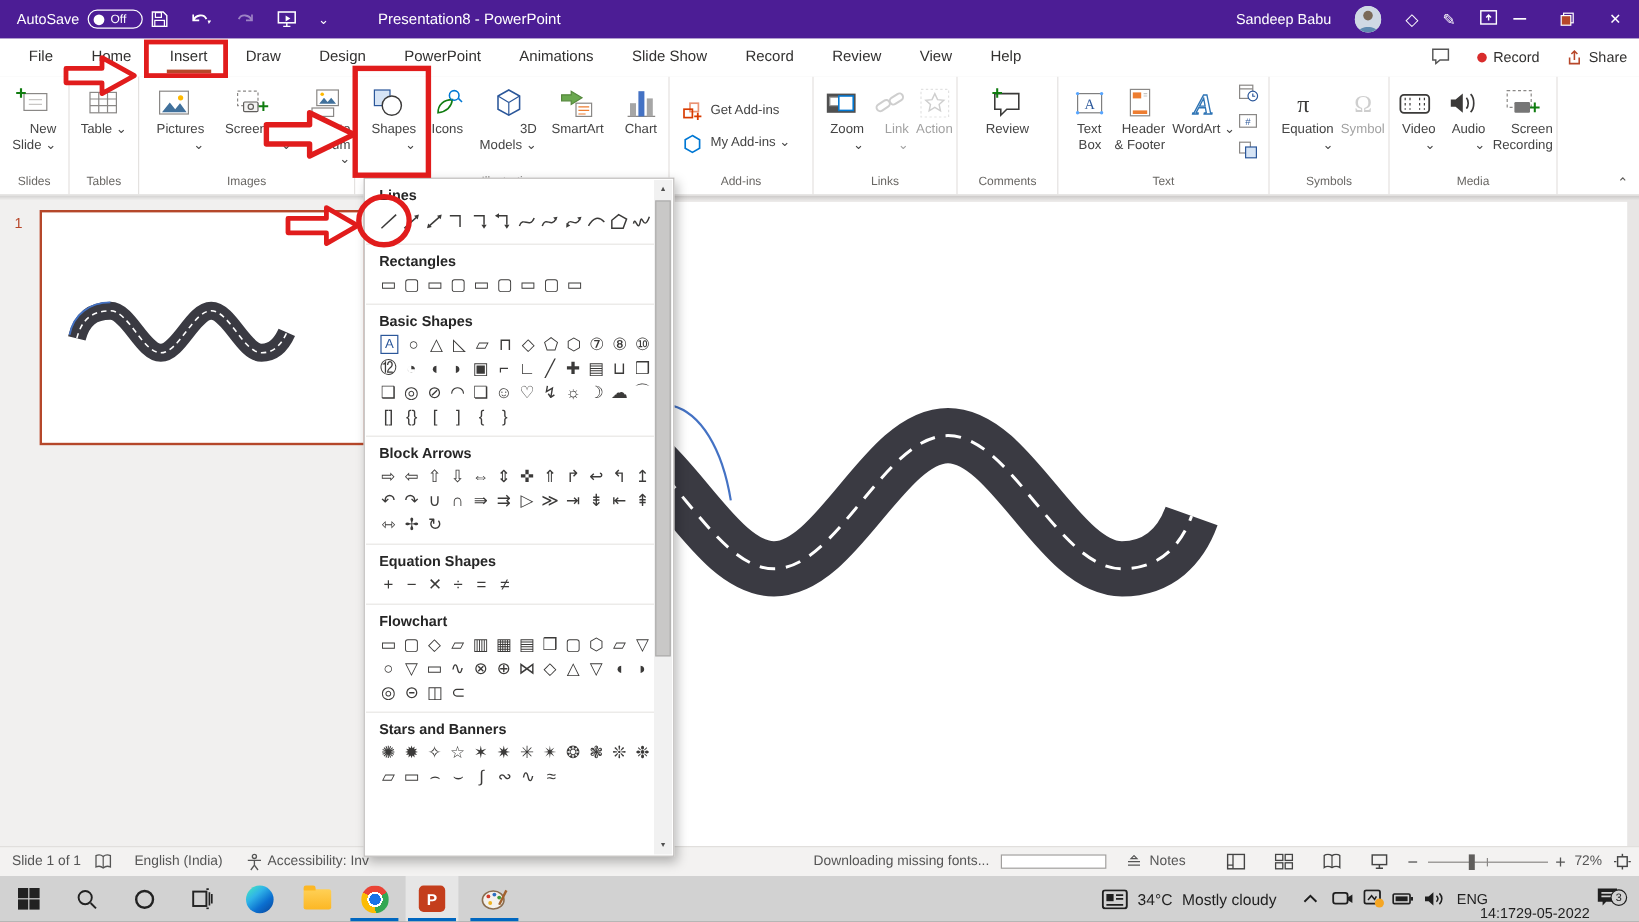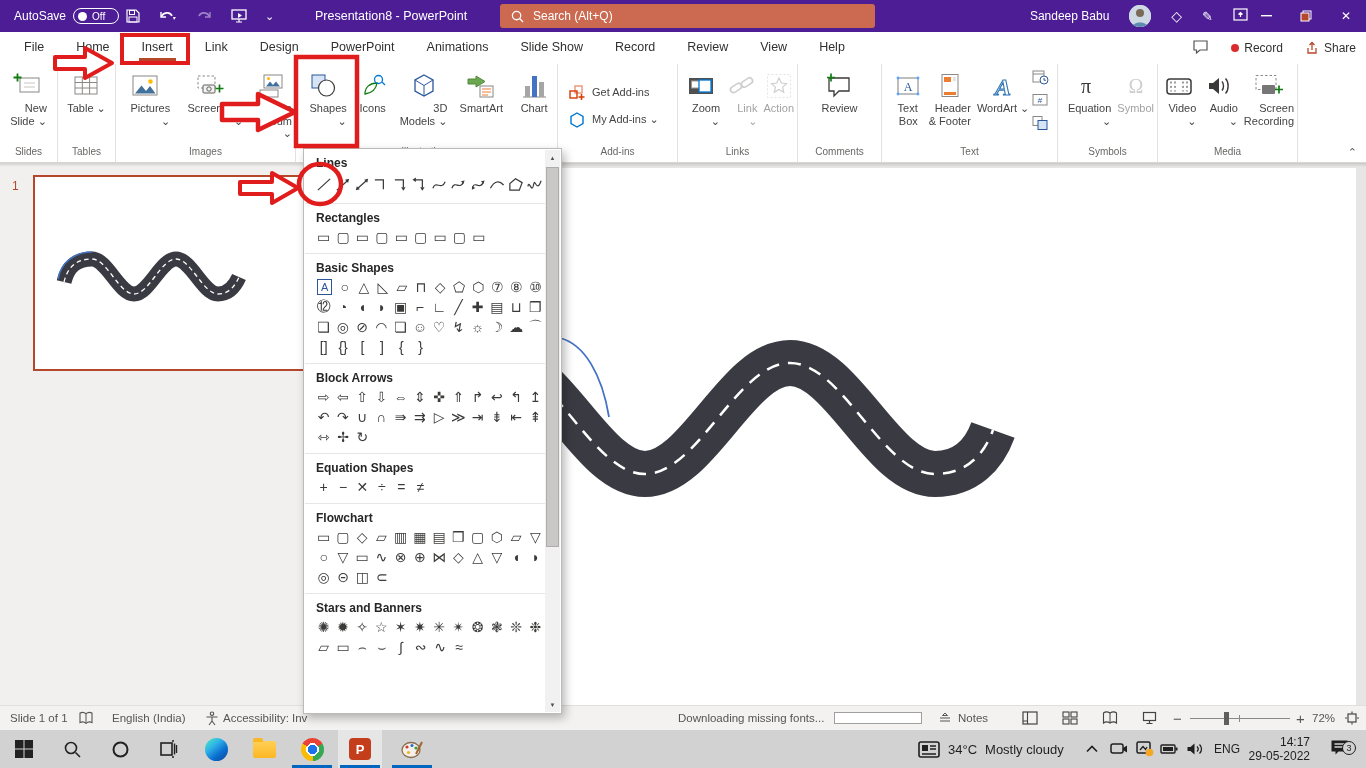--- a/index.html
+++ b/index.html
@@ -74,21 +74,21 @@
   .pbar{width:88px;height:12px;border:1px solid #a19f9d;background:#fff;box-sizing:border-box;}
   .zoomtrack{width:100px;height:1px;background:#8a8886;position:relative;}
   .zoomthumb{position:absolute;left:34px;top:-6px;width:5px;height:13px;background:#605e5c;}
   .zoomtick{position:absolute;left:49px;top:-3px;width:1px;height:7px;background:#8a8886;}
   
   .taskbar{position:absolute;left:0;top:730px;width:1366px;height:38px;background:#d2d2d2;z-index:5;}
   .task-item{position:absolute;top:0;width:44px;height:38px;display:flex;align-items:center;justify-content:center;}
   .task-item.running::after{content:"";position:absolute;left:2px;right:2px;bottom:0;height:3px;background:#0067c0;}
   .task-item.active{background:#e6e6e6;}
   .tt{position:absolute;top:0;height:38px;display:flex;align-items:center;font-size:13px;color:#1f1f1f;white-space:nowrap;}
-  .clock{flex-direction:column;justify-content:center;font-size:12px;line-height:14px;align-items:flex-end;}
+  .clock{justify-content:center;font-size:12px;line-height:14px;align-items:flex-end;}
   .badge{position:absolute;right:-7px;bottom:4px;width:14px;height:14px;border-radius:50%;background:#d2d2d2;
          border:1.5px solid #1f1f1f;font-size:9px;display:flex;align-items:center;justify-content:center;box-sizing:border-box;}
   .chromeball{width:23px;height:23px;border-radius:50%;
      background:radial-gradient(circle,#1a73e8 0 29%,#fff 29% 39%,rgba(0,0,0,0) 39%),
                 conic-gradient(from -60deg,#ea4335 0 33%,#34a853 33% 66%,#fbbc05 66% 100%);}
   .edgeball{width:23px;height:23px;border-radius:50%;background:linear-gradient(140deg,#45e6c0 5%,#2fb3e8 35%,#0b6fd0 65%,#0a4a9e 95%);}
   .pptsq{width:22px;height:22px;border-radius:4px;background:#c43e1c;color:#fff;font-weight:bold;font-size:13px;
          display:flex;align-items:center;justify-content:center;}
   .folder{width:23px;height:17px;background:linear-gradient(#ffd056,#fcb724);border-radius:2px;position:relative;}
   .folder::before{content:"";position:absolute;left:0;top:-3px;width:10px;height:4px;background:#fcb724;border-radius:2px 2px 0 0;}
@@ -132,27 +132,20 @@
       <span class="qi">
         <svg width="18" height="16" viewBox="0 0 18 16">
             <rect x="2" y="2" width="14" height="9" fill="none" stroke="#fff" stroke-width="1.3"></rect>
             <path d="M8 5l4 2.5L8 10z" fill="#fff"></path>
             <path d="M9 11v3M6 14h6" stroke="#fff" stroke-width="1.2"></path>
           </svg>
       </span>
       <span class="qi" style="font-size:11px;">⌄</span>
     </div>
     <div class="tb-title">Presentation8  -  PowerPoint</div>
-    <div class="tb-search">
-      <svg width="13" height="13" viewBox="0 0 14 14">
-          <circle cx="6" cy="6" r="4.5" fill="none" stroke="#fff" stroke-width="1.4"></circle>
-          <path d="M9.5 9.5L13 13" stroke="#fff" stroke-width="1.4"></path>
-        </svg>
-      <span>Search (Alt+Q)</span>
-    </div>
     <div class="tb-right">
       <span>Sandeep Babu</span>
       <span class="avatar">
         <svg width="22" height="22" viewBox="0 0 22 22">
             <rect width="22" height="22" fill="#cfd9e4"></rect>
             <circle cx="11" cy="8" r="4" fill="#7a6a58"></circle>
             <path d="M3 22c1-6 15-6 16 0z" fill="#5f8bb0"></path>
           </svg>
       </span>
       <span style="font-size:14px;">◇</span>
@@ -178,21 +171,21 @@
         </span>
       <span class="winbtn">✕</span>
     </div>
   </div>
 
   <div class="tabrow">
     <div class="tabs">
         <span class="tab">File</span>
         <span class="tab">Home</span>
         <span class="tab sel">Insert</span>
-        <span class="tab">Link</span>
+        <span class="tab">Draw</span>
         <span class="tab">Design</span>
         <span class="tab">PowerPoint</span>
         <span class="tab">Animations</span>
         <span class="tab">Slide Show</span>
         <span class="tab">Record</span>
         <span class="tab">Review</span>
         <span class="tab">View</span>
         <span class="tab">Help</span>
       </div>
     <div class="tabrow-right">

